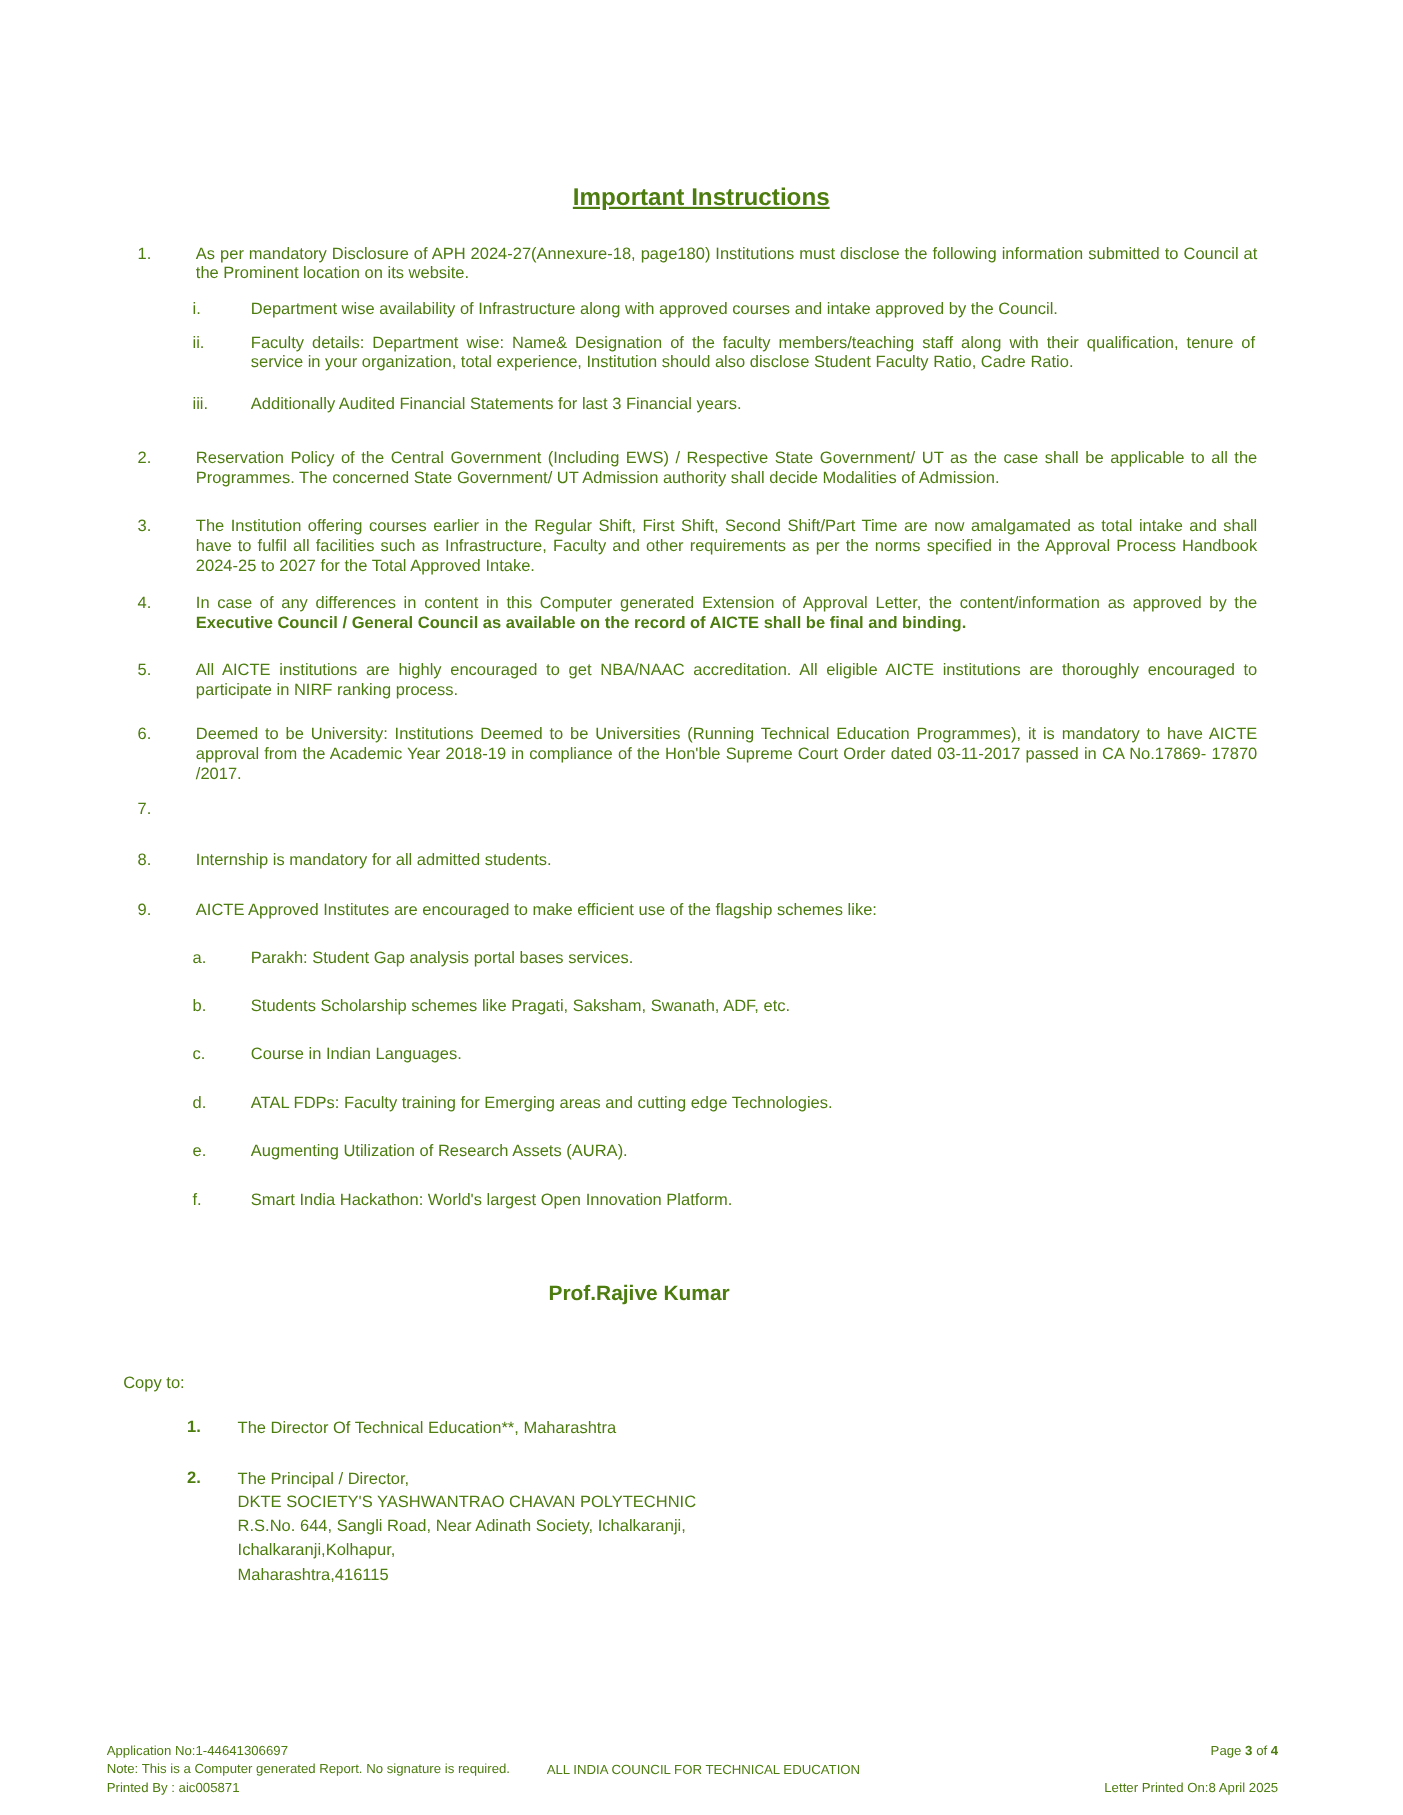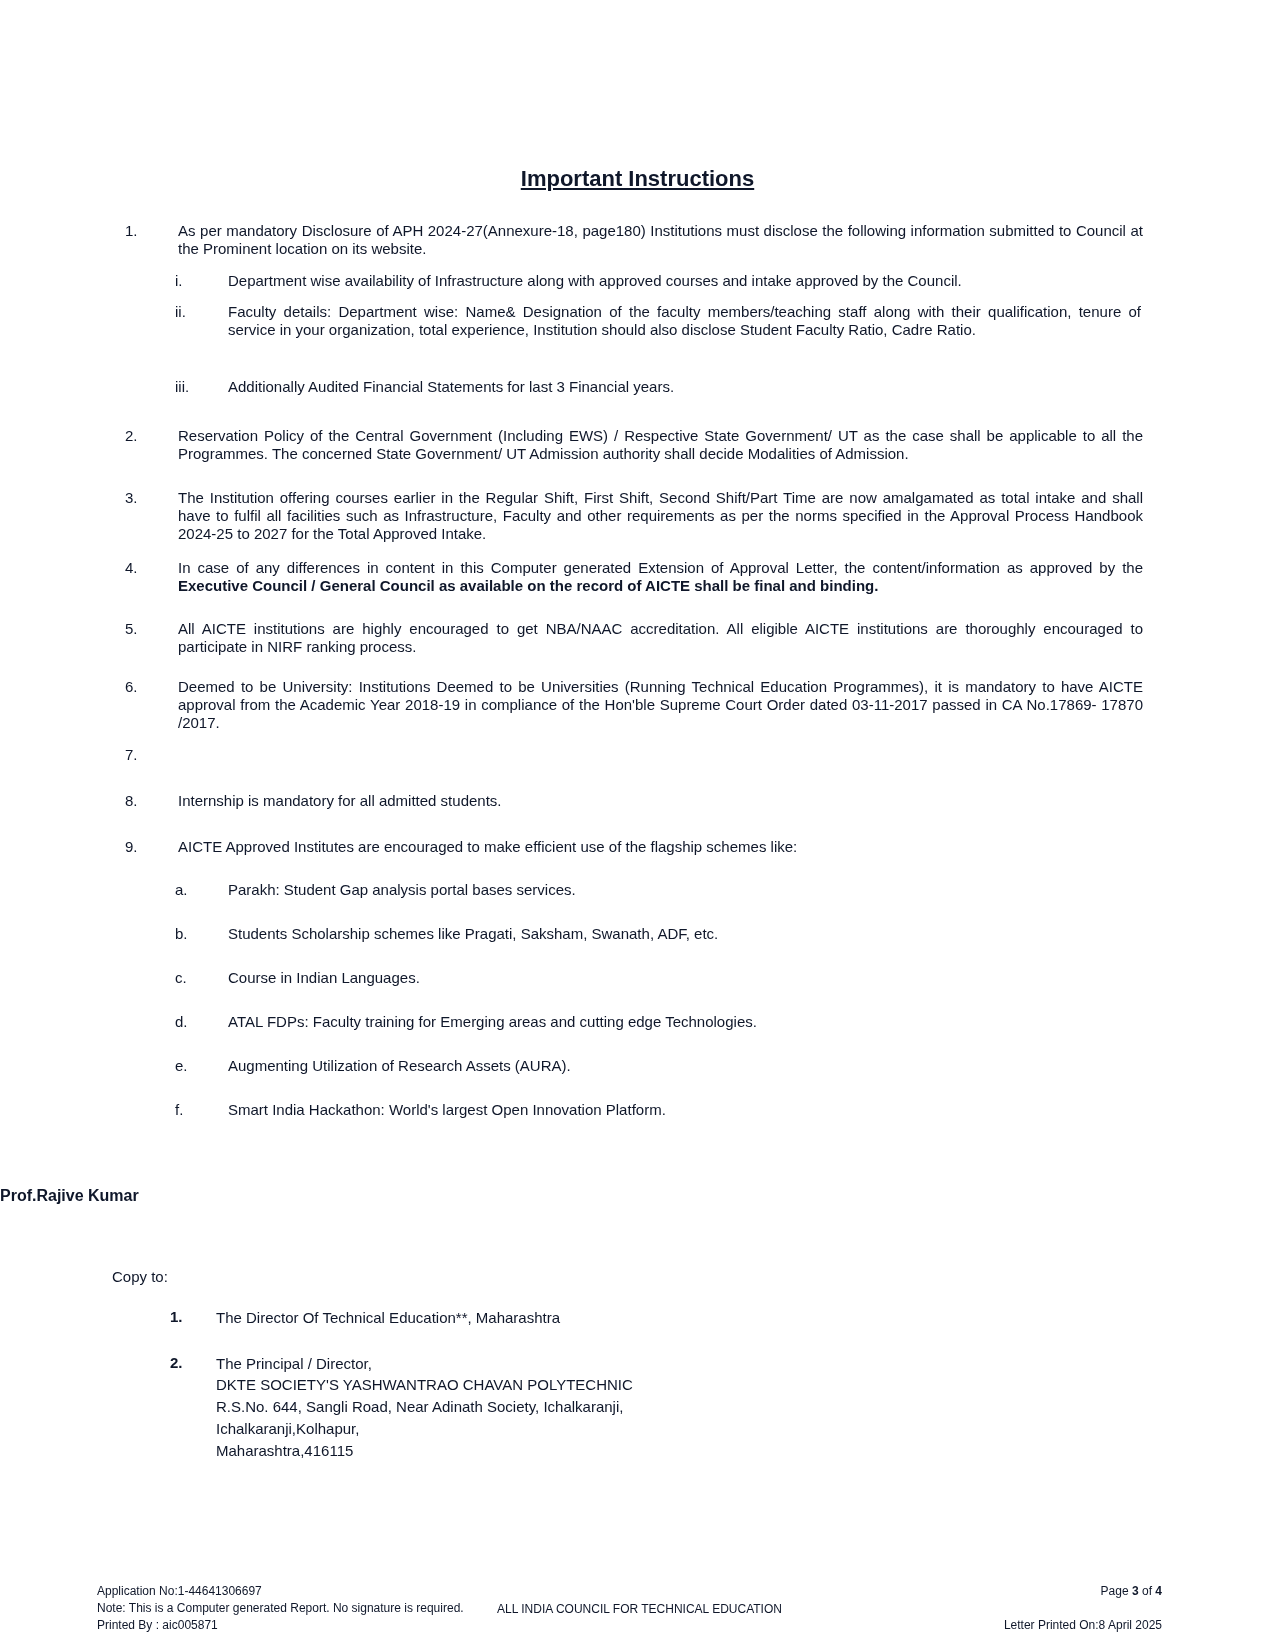--- a/index.html
+++ b/index.html
@@ -1,21 +1,21 @@
 <!DOCTYPE html>
 <html><head>
 <meta charset="utf-8">
 <style>
   html, body { margin: 0; padding: 0; background: #ffffff; }
   .page {
     position: relative;
     width: 1275px;
     height: 1650px;
     background: #ffffff;
-    color: #0f172a;
+    color: #4d7c0f;
     font-family: "Liberation Sans", sans-serif;
     font-size: 15px;
     line-height: 18px;
     overflow: hidden;
   }
   h1.title {
     margin: 166px 0 0 0;
     font-size: 22px;
     line-height: 26px;
     font-weight: bold;
@@ -24,32 +24,32 @@
   }
   .row { display: flex; margin-left: 125px; }
   .row > .n { width: 53px; flex: none; }
   .row > .t { width: 965px; text-align: justify; }
   .subrow { display: flex; margin-left: 175px; }
   .subrow > .n { width: 53px; flex: none; }
   .subrow > .t { width: 913px; text-align: justify; }
   .mt30 { margin-top: 30px; }
   .mt14 { margin-top: 14px; }
   .mt27 { margin-top: 13px; }
-  .mt24 { margin-top: 39px; }
+  .mt24 { margin-top: 20px; }
   .mt31 { margin-top: 31px; }
   .mt26 { margin-top: 26px; }
   .mt16 { margin-top: 16px; }
   .mt25 { margin-top: 25px; }
   .mt22 { margin-top: 22px; }
   .mt28 { margin-top: 28px; }
   .sig {
     margin: 66px 113px 0 0;
-    text-align: left;
+    text-align: center;
     font-weight: bold;
-    font-size: 16px;
+    font-size: 19px;
     line-height: 21px;
   }
   .copy-label { margin: 62px 0 0 112px; }
   .copyrow { display: flex; margin-left: 170px; }
   .copyrow > .n { width: 46px; flex: none; font-weight: bold; }
   .copyrow > .t { width: 900px; }
   .copy-title { font-weight: normal; line-height: 20px; }
   .addr { line-height: 22px; }
   .footer {
     position: absolute;

